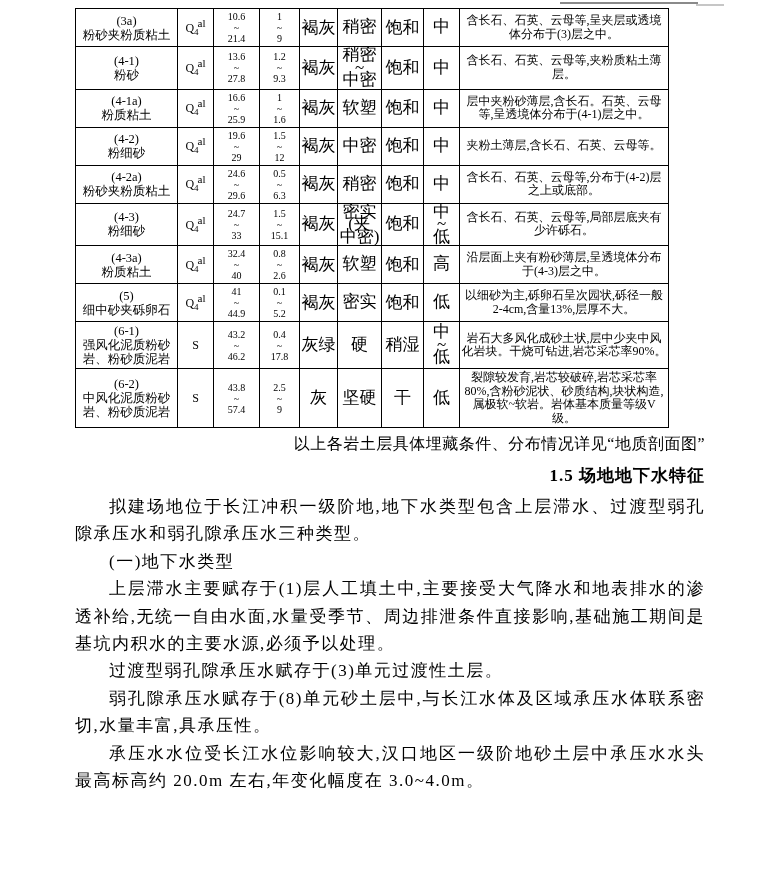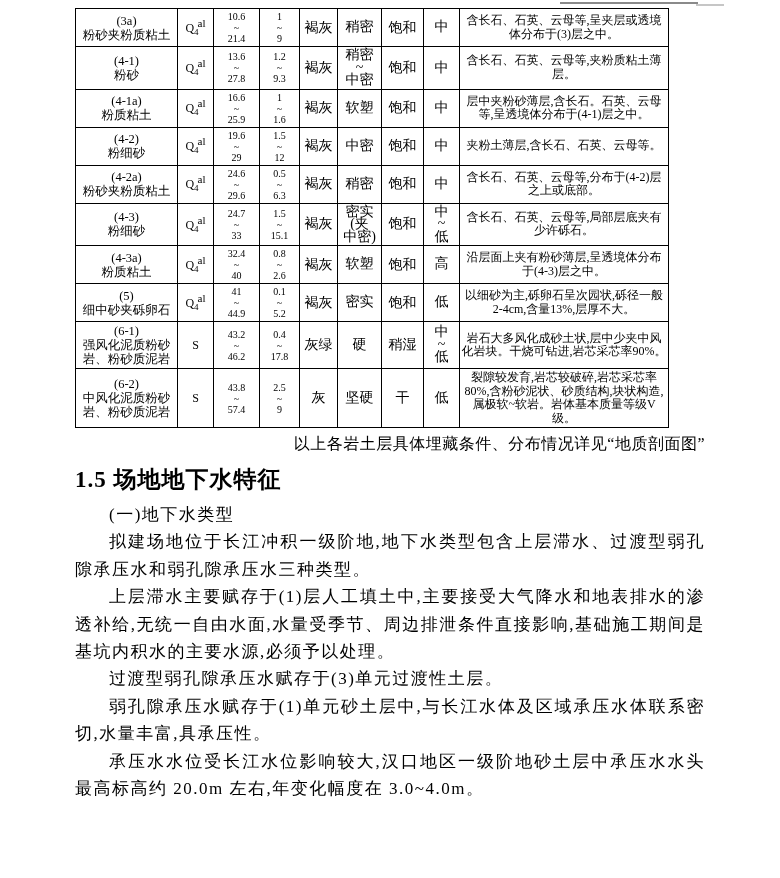--- a/index.html
+++ b/index.html
@@ -21,31 +21,31 @@
   table.strata td{
     border:1px solid #000;text-align:center;vertical-align:middle;
     padding:2px 1px;overflow:hidden;
   }
   td.c-name{font-size:12.5px;line-height:14px;}
   td.c-name .l-num{white-space:nowrap;font-family:Liberation Serif, serif;}
   td.c-origin{font-size:12px;}
   td.c-origin sub{font-size:9px;}
   td.c-origin sup{font-size:11px;margin-left:-1px;}
   td.c-num{white-space:pre-line;font-size:10px;line-height:11px;}
-  td.c-mid{font-size:14px;}
+  td.c-mid{font-size:17px;}
   td.pre{white-space:pre-line;line-height:12.5px;}
   td.c-desc{
     text-align:left;font-size:12px;line-height:13.5px;padding:2px 3px;
   }
   
   .note{
     font-size:16px;line-height:20px;margin:6px 0 0 0;letter-spacing:0.5px;text-align:right;
   }
   .heading{
-    font-size:23px;font-weight:bold;margin:10px 0 6px 0;letter-spacing:1px;
+    font-size:17px;font-weight:bold;margin:10px 0 6px 0;letter-spacing:1px;text-align:right;
   }
   p.body{
     font-size:17px;line-height:27.4px;margin:0;
     text-align:justify;text-align-last:left;letter-spacing:1.5px;
     text-indent:2em;
   }
 </style>
 </head>
 <body>
 
@@ -255,20 +255,20 @@
           <td class="c-mid pre">低</td>
           <td class="c-desc">裂隙较发育,岩芯较破碎,岩芯采芯率80%,含粉砂泥状、砂质结构,块状构造,属极软~软岩。岩体基本质量等级V级。</td>
         </tr>
       </tbody>
   </table>
 
   <p class="note">以上各岩土层具体埋藏条件、分布情况详见“地质剖面图”</p>
 
   <h2 class="heading">1.5 场地地下水特征</h2>
 
+  <p class="body">拟建场地位于长江冲积一级阶地,地下水类型包含上层滞水、过渡型弱孔隙承压水和弱孔隙承压水三种类型。</p>
   <p class="body">(一)地下水类型</p>
-  <p class="body">拟建场地位于长江冲积一级阶地,地下水类型包含上层滞水、过渡型弱孔隙承压水和弱孔隙承压水三种类型。</p>
   <p class="body">上层滞水主要赋存于(1)层人工填土中,主要接受大气降水和地表排水的渗透补给,无统一自由水面,水量受季节、周边排泄条件直接影响,基础施工期间是基坑内积水的主要水源,必须予以处理。</p>
   <p class="body">过渡型弱孔隙承压水赋存于(3)单元过渡性土层。</p>
-  <p class="body">弱孔隙承压水赋存于(1)单元砂土层中,与长江水体及区域承压水体联系密切,水量丰富,具承压性。</p>
+  <p class="body">弱孔隙承压水赋存于(8)单元砂土层中,与长江水体及区域承压水体联系密切,水量丰富,具承压性。</p>
   <p class="body">承压水水位受长江水位影响较大,汉口地区一级阶地砂土层中承压水水头最高标高约 20.0m 左右,年变化幅度在 3.0~4.0m。</p>
 
 </div>
 
 </body></html>

